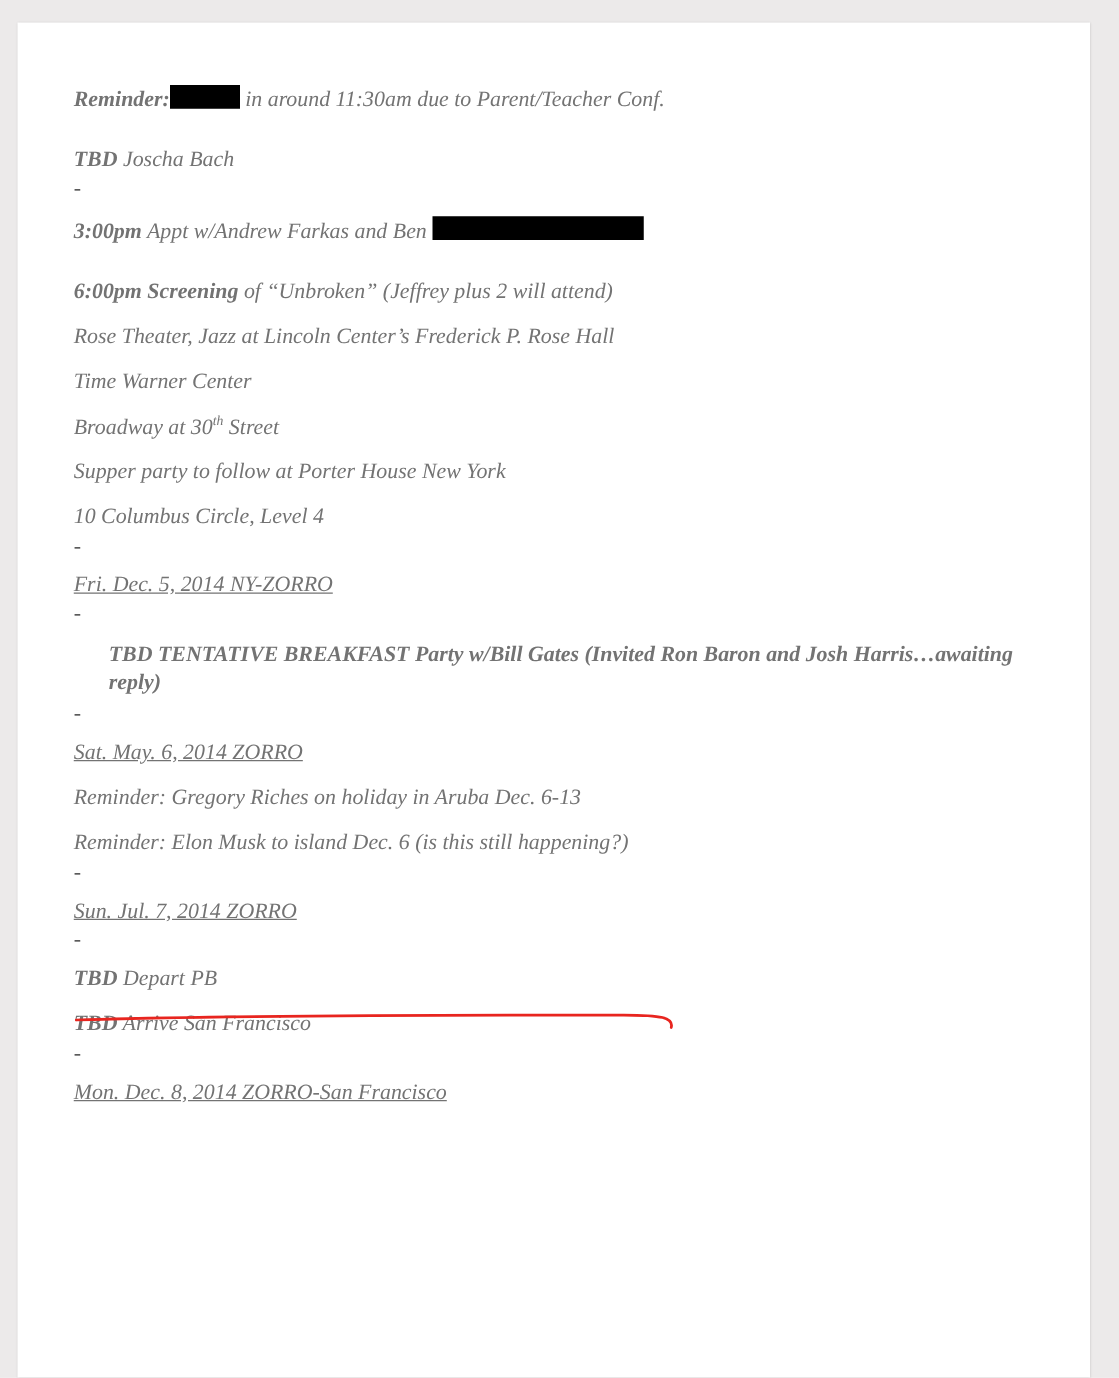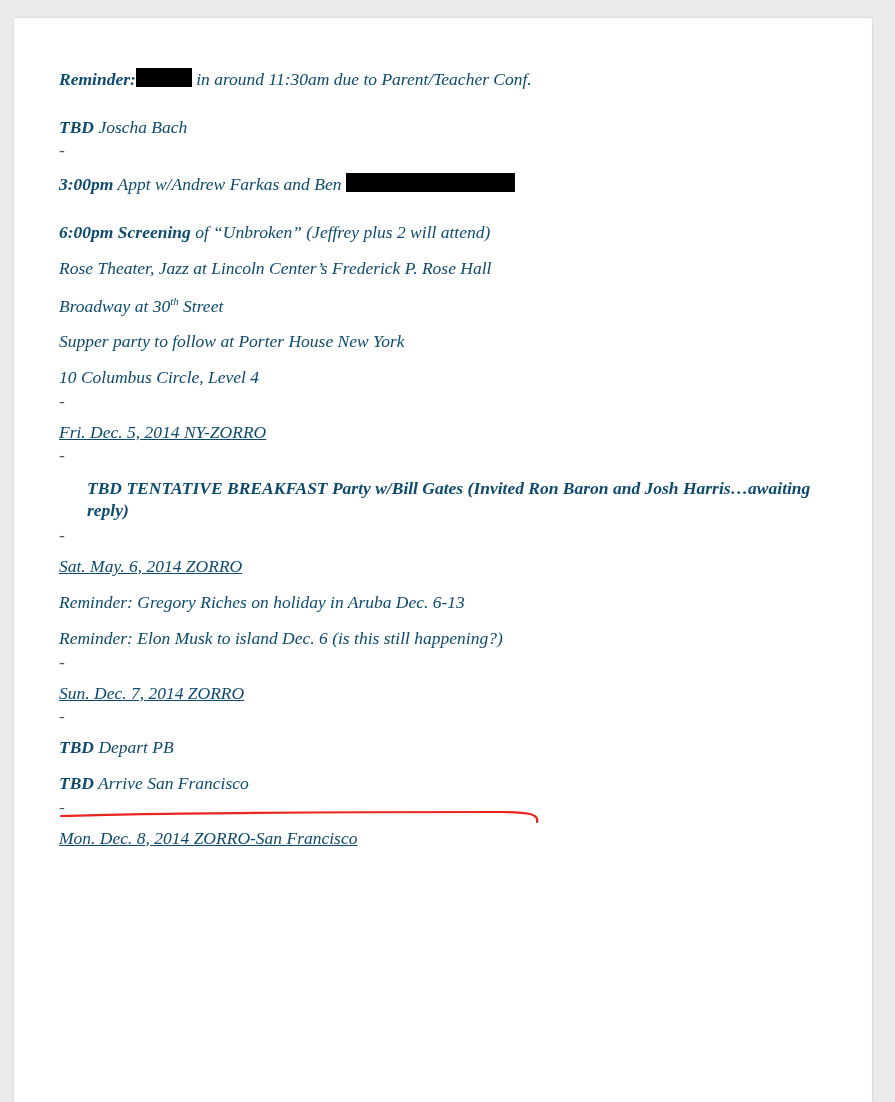--- a/index.html
+++ b/index.html
@@ -31,21 +31,21 @@
   }
   .doc-body {
     position: absolute;
     left: 45px;
     top: 50px;
     width: 770px;
   }
   .line {
     font-size: 17.5px;
     font-style: italic;
-    color: #0c4a6e;
+    color: #737373;
     line-height: 1.0;
     margin: 0 0 18.5px 0;
     white-space: nowrap;
   }
   .line.wrap {
     white-space: normal;
     line-height: 1.22;
     margin-left: 28px;
   }
   .b {
@@ -100,20 +100,21 @@
       <p class="line tight"><span class="b">TBD</span><span> Joscha Bach</span></p>
 
       <p class="spacer"><span>-</span></p>
 
       <p class="line gap-lg"><span class="b">3:00pm</span><span> Appt w/Andrew Farkas and Ben </span><span class="blank w2"></span></p>
 
       <p class="line"><span class="b">6:00pm Screening</span><span> of “Unbroken” (Jeffrey plus 2 will attend)</span></p>
 
       <p class="line"><span>Rose Theater, Jazz at Lincoln Center’s Frederick P. Rose Hall</span></p>
 
+      <p class="line"><span>Time Warner Center</span></p>
 
       <p class="line"><span>Broadway at 30</span><span class="sup">th</span><span> Street</span></p>
 
       <p class="line"><span>Supper party to follow at Porter House New York</span></p>
 
       <p class="line tight"><span>10 Columbus Circle, Level 4</span></p>
 
       <p class="spacer"><span>-</span></p>
 
       <p class="line tight"><span class="bu">Fri. Dec. 5, 2014 NY-ZORRO</span></p>
@@ -125,21 +126,21 @@
       <p class="spacer"><span>-</span></p>
 
       <p class="line"><span class="bu">Sat. May. 6, 2014 ZORRO</span></p>
 
       <p class="line"><span>Reminder: Gregory Riches on holiday in Aruba Dec. 6-13</span></p>
 
       <p class="line tight"><span>Reminder: Elon Musk to island Dec. 6 (is this still happening?)</span></p>
 
       <p class="spacer"><span>-</span></p>
 
-      <p class="line tight"><span class="bu">Sun. Dec. 7, 2014 ZORRO</span></p>
+      <p class="line tight"><span class="bu">Sun. Jul. 7, 2014 ZORRO</span></p>
 
       <p class="spacer"><span>-</span></p>
 
       <p class="line"><span class="b">TBD</span><span> Depart PB</span></p>
 
       <p class="line tight"><span class="b">TBD</span><span> Arrive San Francisco</span></p>
 
       <p class="spacer"><span>-</span></p>
 
       <p class="line"><span class="bu">Mon. Dec. 8, 2014 ZORRO-San Francisco</span></p>

